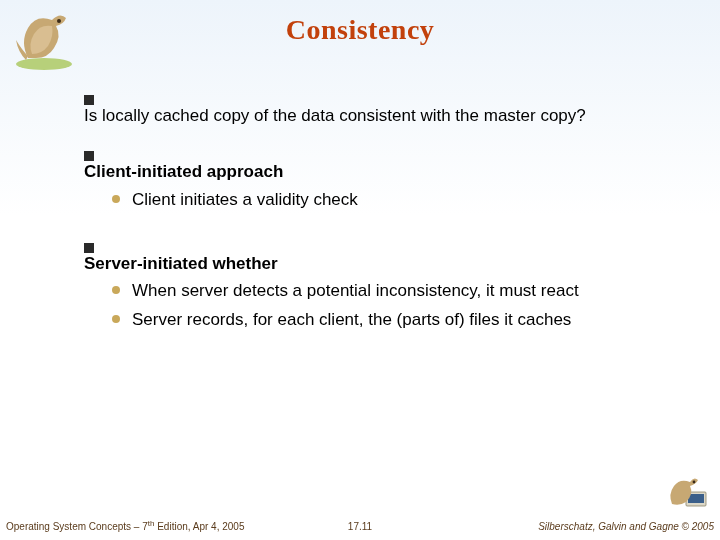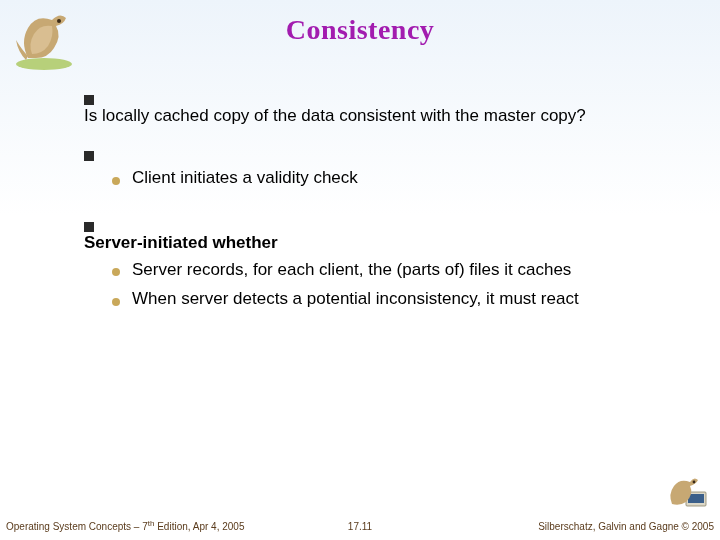--- a/index.html
+++ b/index.html
@@ -26,21 +26,21 @@
     position: absolute;
     right: 10px;
     bottom: 28px;
     width: 46px;
     height: 46px;
   }
   .title {
     text-align: center;
     font-size: 28px;
     font-weight: bold;
-    color: #a21caf;
+    color: #c2410c;
     font-family: Georgia, 'Times New Roman', serif;
     letter-spacing: 0.5px;
     margin-top: 6px;
   }
   .content {
     position: absolute;
     top: 90px;
     left: 84px;
     right: 40px;
     font-size: 17px;
@@ -61,21 +61,21 @@
     margin-top: 5px;
     flex-shrink: 0;
   }
   .bullet-l1 .txt { flex: 1; }
   .sub {
     margin-left: 28px;
     margin-top: 6px;
   }
   .bullet-l2 {
     display: flex;
-    align-items: center;
+    align-items: flex-start;
     margin-bottom: 8px;
   }
   .bullet-l2 .dot {
     width: 8px;
     height: 8px;
     border-radius: 50%;
     background: #c9a85a;
     margin-right: 12px;
     margin-top: 6px;
     flex-shrink: 0;
@@ -99,20 +99,21 @@
   .footer-center {
     position: absolute;
     left: 50%;
     transform: translateX(-50%);
     bottom: 2px;
   }
   .footer-right {
     position: absolute;
     right: 6px;
     bottom: 2px;
+    font-style: italic;
   }
   .bold { font-weight: bold; }
 </style>
 </head>
 <body>
 
 <div class="slide">
 
   <div class="brand-icon">
     <svg viewBox="0 0 72 72">
@@ -126,37 +127,37 @@
 
   <h1 class="title">Consistency</h1>
 
   <div class="content">
       <div class="bullet-l1">
         <div class="sq"></div>
         <div class="txt"><span>Is locally cached copy of the data consistent with the master copy?</span></div>
       </div>
       <div class="bullet-l1">
         <div class="sq"></div>
-        <div class="txt"><div class="sub">
+        <div class="txt"><span class="bold">Client-initiated approach</span><div class="sub">
             <div class="bullet-l2">
               <div class="dot"></div>
               <div class="txt">Client initiates a validity check</div>
             </div>
           </div></div>
       </div>
       <div class="bullet-l1">
         <div class="sq"></div>
         <div class="txt"><span class="bold">Server-initiated whether</span><div class="sub">
             <div class="bullet-l2">
               <div class="dot"></div>
-              <div class="txt">Server records, for each client, the (parts of) files it caches</div>
+              <div class="txt">When server detects a potential inconsistency, it must react</div>
             </div>
             <div class="bullet-l2">
               <div class="dot"></div>
-              <div class="txt">When server detects a potential inconsistency, it must react</div>
+              <div class="txt">Server records, for each client, the (parts of) files it caches</div>
             </div>
           </div></div>
       </div>
     </div>
 
   <div class="footer-icon">
     <svg viewBox="0 0 46 46">
       <rect x="22" y="26" width="20" height="14" rx="1" fill="#dcd8c8" stroke="#8a8468" stroke-width="0.8"></rect>
       <rect x="24" y="28" width="16" height="9" fill="#3b5f8a"></rect>
       <path d="M8 38 Q4 28 10 20 Q16 12 26 16 Q30 10 34 14 Q32 18 26 20 Q30 28 22 36 Q16 40 8 38 Z" fill="#c7a873"></path>

